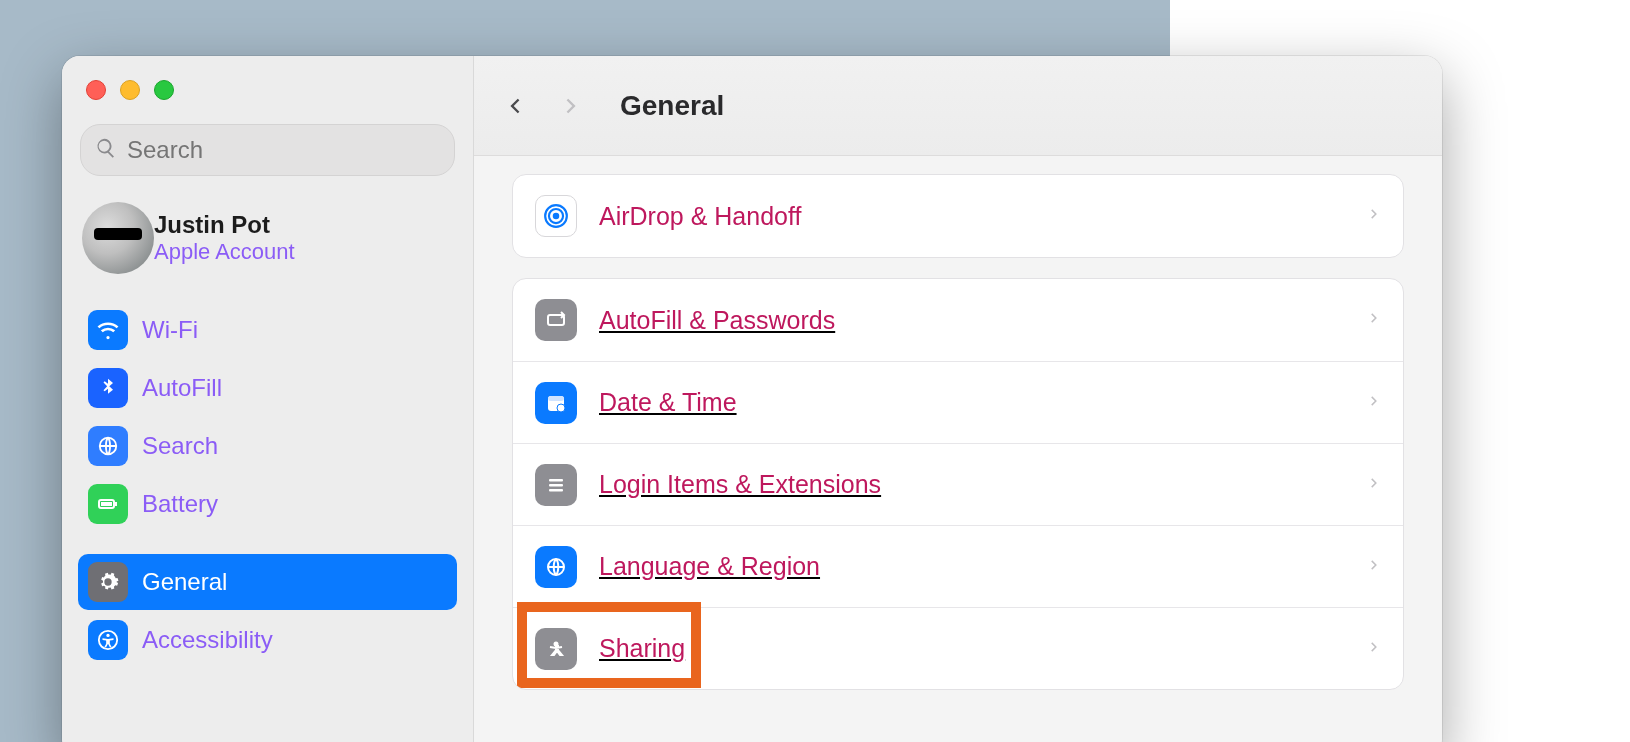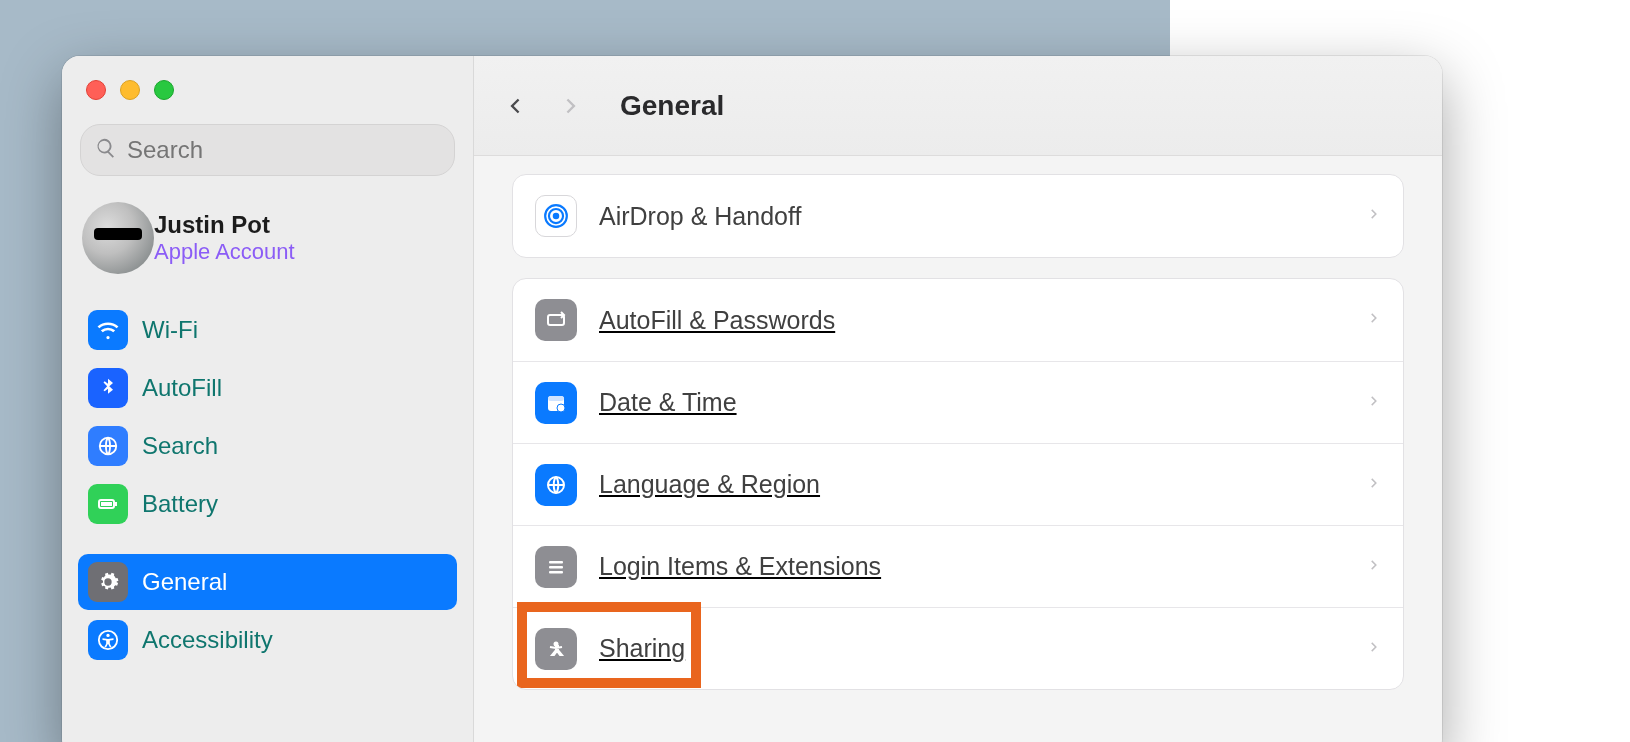--- a/index.html
+++ b/index.html
@@ -62,21 +62,21 @@
   .avatar::after{ 
     content:""; position:absolute; top:26px; left:12px; width:48px; height:12px;
     background:#000; border-radius:4px;
   }
   .acc-name{font-size:24px; font-weight:700; color:#1c1c1c;}
   .acc-sub{font-size:22px; color:#8b5cf6;}
   .nav{display:flex; flex-direction:column; gap:2px; padding: 4px 6px;}
   .nav-item{
     display:flex; align-items:center; gap:14px;
     padding: 8px 10px; border-radius:10px;
-    font-size:24px; color:#0f766e; cursor:default;
+    font-size:24px; color:#8b5cf6; cursor:default;
   }
   .nav-item .nicon{
     width:40px;height:40px;border-radius:9px;
     display:flex;align-items:center;justify-content:center;
     color:#fff; font-size:20px;
   }
   .nc-blue{background:#0a7aff;}
   .nc-blue2{background:#1a63ff;}
   .nc-blue3{background:#2f7dff;}
   .nc-green{background:#30d158;}
@@ -113,21 +113,21 @@
     border-top:1px solid #e7e6e9; position:relative;
   }
   .group .row:first-child{border-top:none;}
   .ricon{
     width:42px;height:42px;border-radius:10px;
     display:flex;align-items:center;justify-content:center;color:#fff;
   }
   .ric-white{background:#ffffff;border:1px solid #d8d7da;color:#0a7aff;}
   .ric-gray{background:#8e8e93;}
   .ric-blue{background:#0a7aff;}
-  .rlabel{font-size:25px;color:#404040;flex:1;}
+  .rlabel{font-size:25px;color:#be185d;flex:1;}
   .chev{color:#c1c0c3;}
   .chev svg{width:14px;height:22px;fill:currentColor;}
   .highlight-box{
     position:absolute; pointer-events:none;
     border:10px solid #e9651e;
     z-index:5;
   }
 </style>
 </head>
 <body>
@@ -275,45 +275,45 @@
                 <rect x="4" y="5" width="16" height="5" rx="3" fill="#cfe3ff"></rect>
                 <circle cx="17" cy="17" r="4" fill="#fff" stroke="#0a7aff" stroke-width="1"></circle>
               </svg>
           </span>
           <span class="rlabel">Date &amp; Time</span>
           <span class="chev"><svg viewBox="0 0 24 24">
                 <path d="M9 4l8 8-8 8-1.8-1.8L13.4 12 7.2 5.8z"></path>
               </svg></span>
         </div>
         <div class="row">
-          <span class="ricon ric-blue">
-            <svg viewBox="0 0 24 24" width="24" height="24" fill="none" stroke="#fff" stroke-width="2">
-                <circle cx="12" cy="12" r="8"></circle>
-                <path d="M4 12h16M12 4c3 3 3 13 0 16M12 4c-3 3-3 13 0 16"></path>
-              </svg>
-          </span>
-          <span class="rlabel">Language &amp; Region</span>
-          <span class="chev"><svg viewBox="0 0 24 24">
-                <path d="M9 4l8 8-8 8-1.8-1.8L13.4 12 7.2 5.8z"></path>
-              </svg></span>
-        </div>
-        <div class="row">
           <span class="ricon ric-gray">
             <svg viewBox="0 0 24 24" width="24" height="24" fill="#fff">
                 <rect x="5" y="6" width="14" height="2.5" rx="1"></rect>
                 <rect x="5" y="11" width="14" height="2.5" rx="1"></rect>
                 <rect x="5" y="16" width="14" height="2.5" rx="1"></rect>
               </svg>
           </span>
           <span class="rlabel">Login Items &amp; Extensions</span>
           <span class="chev"><svg viewBox="0 0 24 24">
                 <path d="M9 4l8 8-8 8-1.8-1.8L13.4 12 7.2 5.8z"></path>
               </svg></span>
         </div>
         <div class="row">
+          <span class="ricon ric-blue">
+            <svg viewBox="0 0 24 24" width="24" height="24" fill="none" stroke="#fff" stroke-width="2">
+                <circle cx="12" cy="12" r="8"></circle>
+                <path d="M4 12h16M12 4c3 3 3 13 0 16M12 4c-3 3-3 13 0 16"></path>
+              </svg>
+          </span>
+          <span class="rlabel">Language &amp; Region</span>
+          <span class="chev"><svg viewBox="0 0 24 24">
+                <path d="M9 4l8 8-8 8-1.8-1.8L13.4 12 7.2 5.8z"></path>
+              </svg></span>
+        </div>
+        <div class="row">
           <span class="ricon ric-gray">
             <svg viewBox="0 0 24 24" width="24" height="24" fill="#fff">
                 <circle cx="12" cy="7" r="2.5"></circle>
                 <path d="M12 9v4l-4 5h2l3-4 3 4h2l-4-5V9zM6 10l6 1 6-1" fill="none" stroke="#fff" stroke-width="2"></path>
               </svg>
           </span>
           <span class="rlabel">Sharing</span>
           <span class="chev"><svg viewBox="0 0 24 24">
                 <path d="M9 4l8 8-8 8-1.8-1.8L13.4 12 7.2 5.8z"></path>
               </svg></span>

